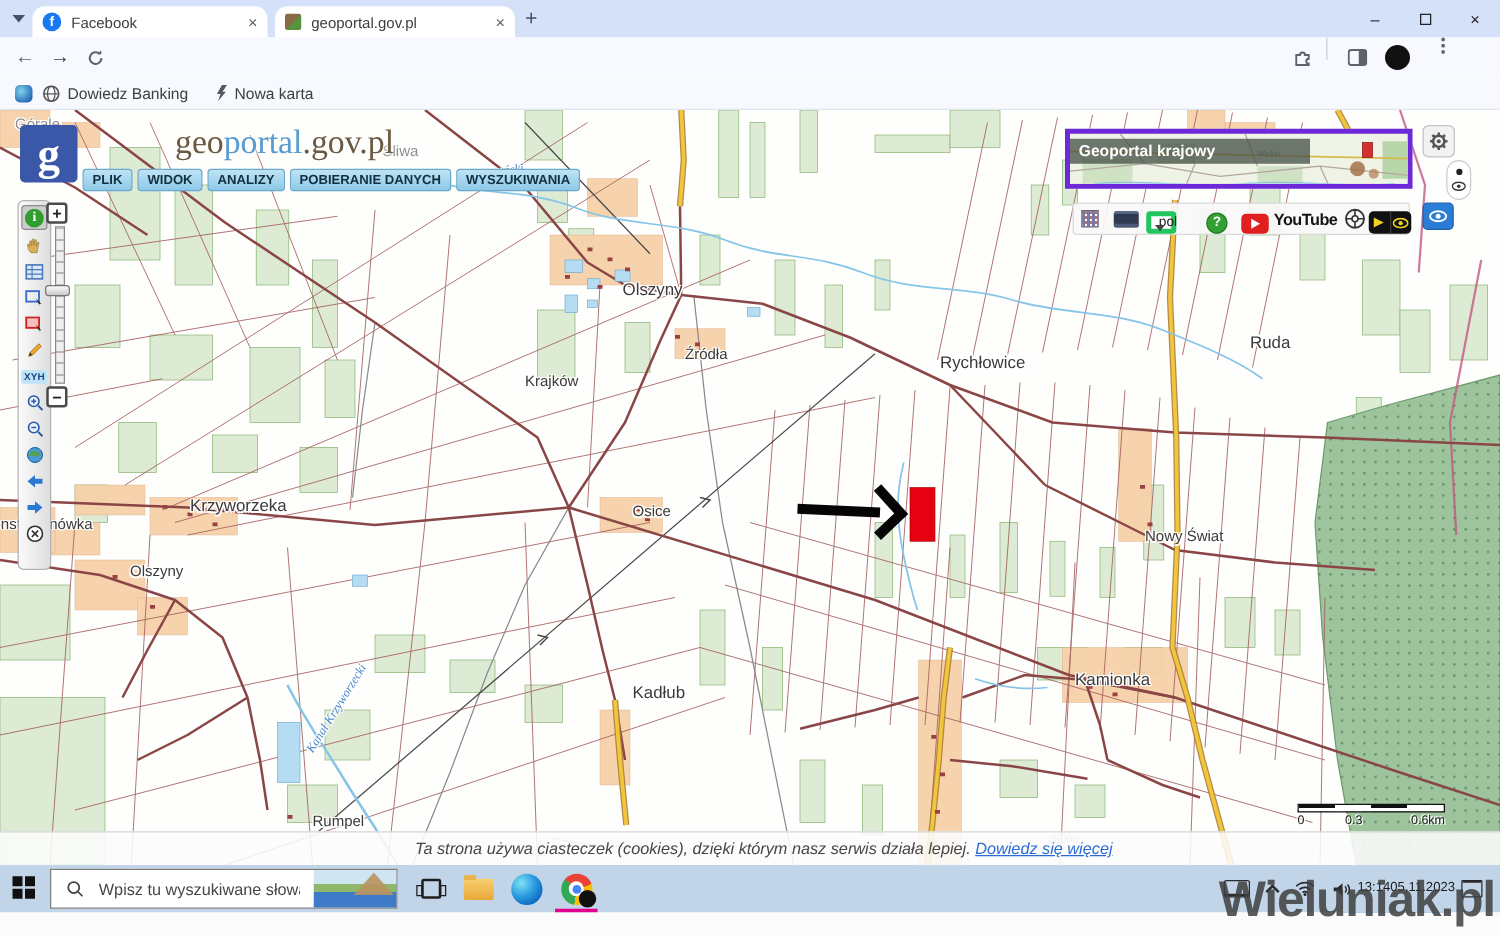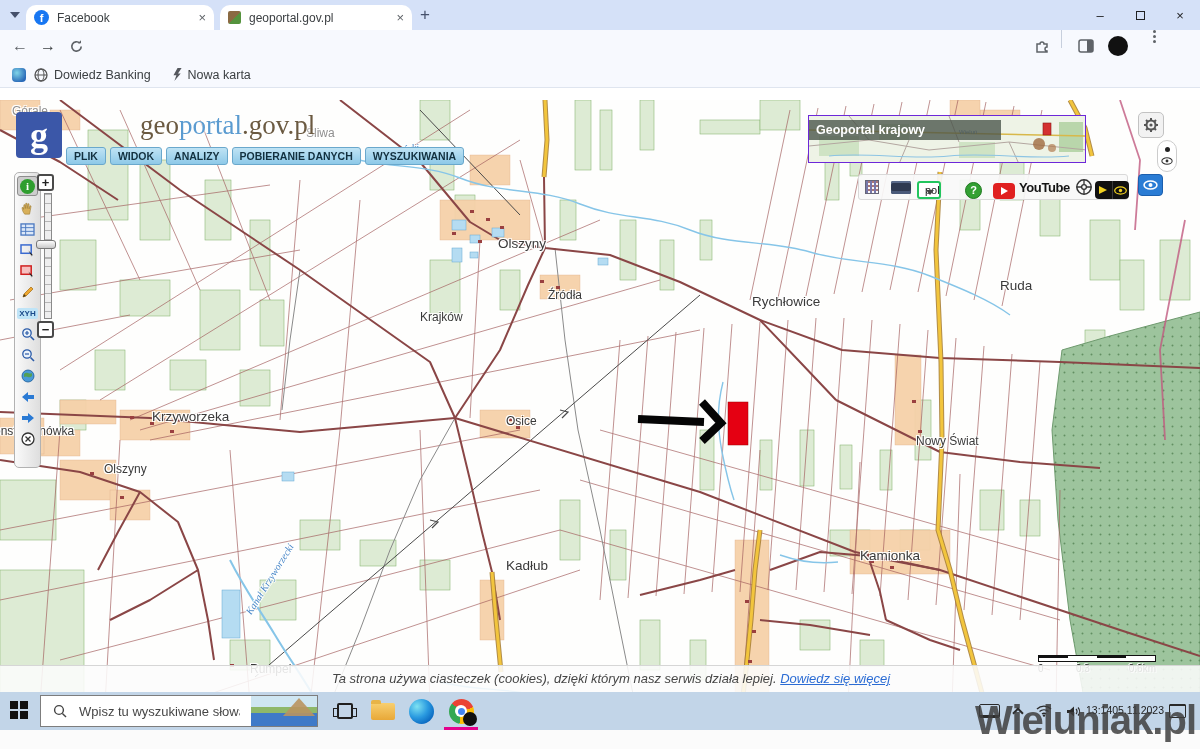--- a/index.html
+++ b/index.html
@@ -38,21 +38,21 @@
   .kebab i{width:3px;height:3px;border-radius:50%;background:#5f6368;}
   .vdiv{width:1px;height:18px;background:#c7cfdd;}
 
   .bookmarks{position:absolute;left:0;top:62px;width:1200px;height:26px;background:#f7f9fe;
     border-bottom:1px solid #dfe5ef;display:flex;align-items:center;gap:8px;padding:0 12px;}
   .bm{display:flex;align-items:center;gap:6px;font-size:12.5px;color:#3c4043;margin-right:14px;}
   .bm-app{width:14px;height:14px;border-radius:4px;background:radial-gradient(circle at 35% 35%,#7fd4e8,#2a6ab8 75%);}
   .bolt{width:9px;height:13px;background:#55585e;clip-path:polygon(55% 0,100% 0,60% 42%,90% 42%,20% 100%,42% 55%,10% 55%);}
 
   
-  .map-area{position:absolute;left:0;top:88px;width:1200px;height:604px;background:#fdfdfc;overflow:hidden;margin-top:12px;}
+  .map-area{position:absolute;left:0;top:88px;width:1200px;height:604px;background:#fdfdfc;overflow:hidden;}
   #map-labels{position:absolute;inset:0;pointer-events:none;}
   .map-label{position:absolute;font-size:12px;color:#3a3a3a;white-space:nowrap;transform-origin:left center;
     text-shadow:1px 1px 0 #fff,-1px -1px 0 #fff,1px -1px 0 #fff,-1px 1px 0 #fff,0 0 2px #fff;}
   .map-label.town{font-size:13.5px;}
   .map-label.minor{color:#8f8f8f;}
   .map-label.water{color:#4a88c8;font-style:italic;font-size:10px;font-family:"Liberation Serif",serif;}
   .map-label.faint{color:#9a9a9a;font-size:9px;text-shadow:none;}
 
   
   .gp-tile{position:absolute;left:16px;top:12px;width:46px;height:46px;background:#3b57a8;border-radius:4px;
@@ -76,35 +76,35 @@
 
   .gp-slider-plus,.gp-slider-minus{position:absolute;left:37px;width:17px;height:17px;background:#fff;
     border:2px solid #4a4a4a;border-radius:3px;font-size:13px;font-weight:bold;color:#222;line-height:13px;
     text-align:center;}
   .gp-slider-plus{top:74px;} .gp-slider-minus{top:221px;}
   .gp-track{position:absolute;left:44px;top:93px;width:8px;height:126px;border:1px solid #8a8a8a;
     background:repeating-linear-gradient(180deg,#b5b5b5 0 1.5px,#efefef 1.5px 9px);}
   .gp-handle{position:absolute;left:36px;top:140px;width:20px;height:9px;border:1px solid #777;border-radius:3px;
     background:linear-gradient(#fdfdfd,#c9c9c9);}
 
-  .gp-banner{position:absolute;left:808px;top:15px;width:278px;height:48px;border:1px solid #6d28d9;
+  .gp-banner{position:absolute;left:852px;top:15px;width:278px;height:48px;border:4px solid #6d28d9;
     background:#eef3e6;overflow:hidden;}
   .gp-banner-title{position:absolute;left:0;top:4px;width:192px;height:20px;background:rgba(72,82,72,.78);
     color:#fff;font-size:12.5px;font-weight:bold;line-height:20px;padding-left:7px;}
   .gp-gear{position:absolute;left:1138px;top:12px;width:26px;height:26px;border-radius:5px;background:#f2f2f2;
     border:1px solid #c2c2c2;display:flex;align-items:center;justify-content:center;}
   .gp-row{position:absolute;left:858px;top:74px;width:270px;height:26px;background:rgba(248,248,248,.92);
     border:1px solid #d9d9d9;border-radius:3px;}
   .rowitem{position:absolute;top:0;height:24px;display:flex;align-items:center;}
   .ic-grid{width:14px;height:14px;border:1px solid #667;
     background:repeating-linear-gradient(90deg,#77a 0 2px,transparent 2px 4px),
                repeating-linear-gradient(180deg,#a77 0 2px,transparent 2px 4px);}
   .ic-monitor{width:20px;height:13px;background:#2f3950;border-radius:2px;
     box-shadow:inset 0 -3px 0 #4a5a7a, inset 0 2px 0 #5a6a8a;}
-  .langsel{width:24px;height:18px;background:#fff;border:2px solid #22c55e;border-radius:3px;font-size:11px;
+  .langsel{width:24px;height:18px;background:#fff;border:4px solid #22c55e;border-radius:3px;font-size:11px;
     color:#222;padding-left:6px;display:flex;align-items:center;position:relative;}
   .langsel i{position:absolute;right:5px;top:7px;width:0;height:0;border-left:4px solid transparent;
     border-right:4px solid transparent;border-top:5px solid #444;}
   .ic-help{width:17px;height:17px;border-radius:50%;background:#33a033;border:1px solid #1f7a1f;color:#fff;
     font-weight:bold;font-size:11px;display:flex;align-items:center;justify-content:center;}
   .yt-play{width:22px;height:16px;background:#e02020;border-radius:4px;display:flex;align-items:center;justify-content:center;}
   .yt-play i{width:0;height:0;border-top:4px solid transparent;border-bottom:4px solid transparent;border-left:7px solid #fff;}
   .yt-label{font-size:13px;font-weight:bold;color:#151515;letter-spacing:-.4px;}
   .contrast{width:34px;height:18px;background:#101010;border-radius:4px;display:flex;align-items:center;}
   .contrast .cell{flex:1;display:flex;align-items:center;justify-content:center;height:100%;}

